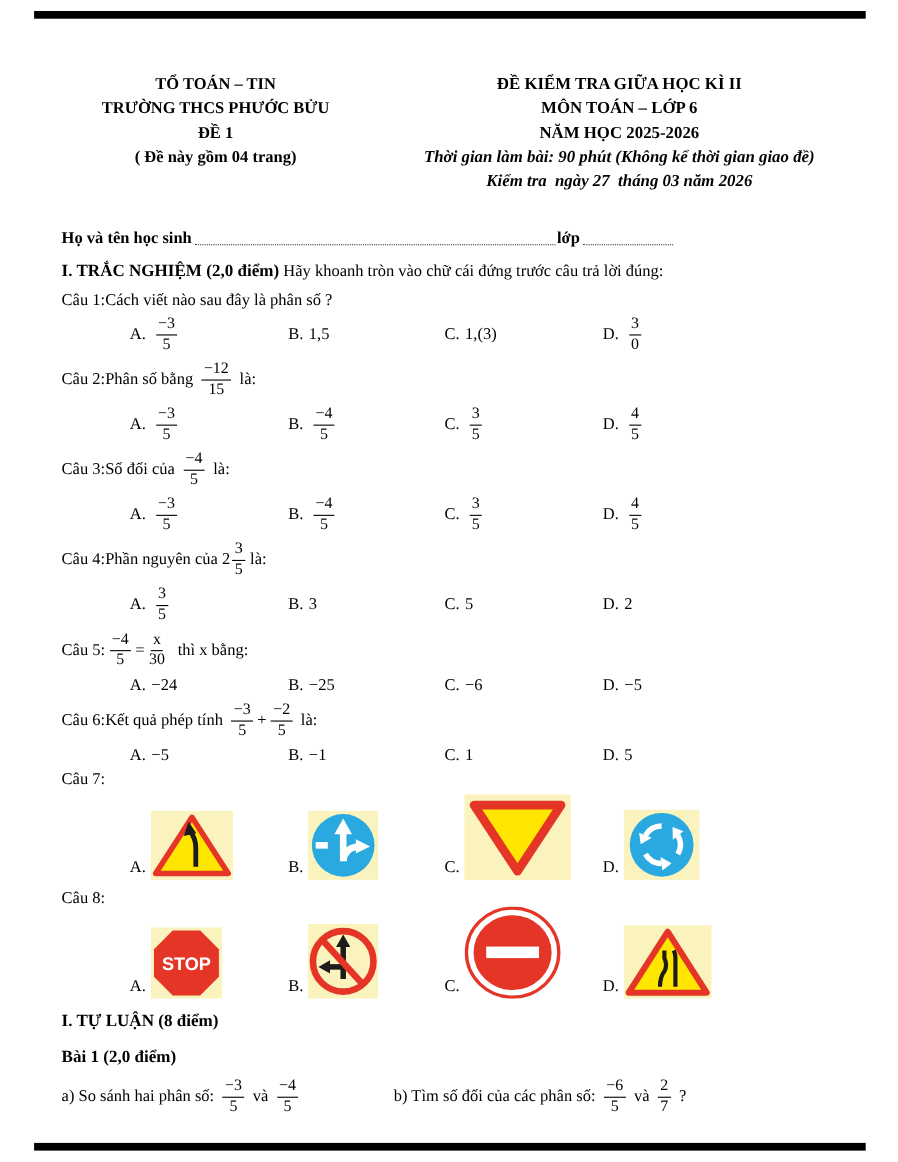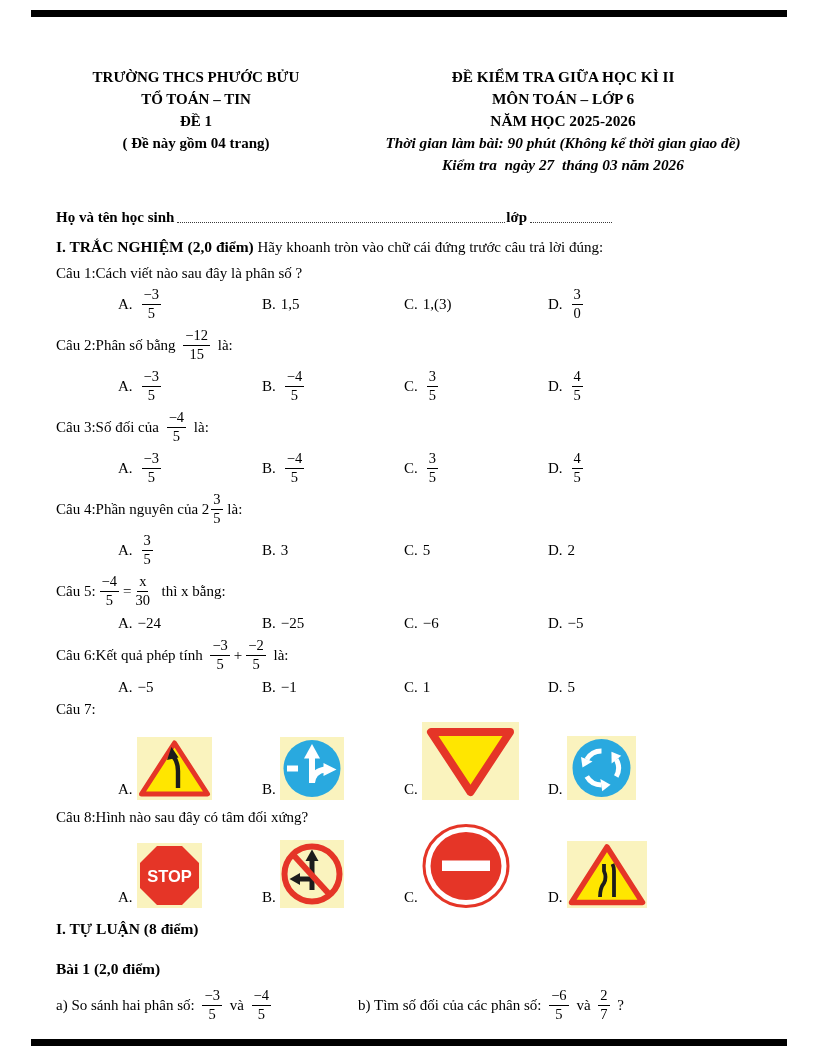--- a/index.html
+++ b/index.html
@@ -35,36 +35,36 @@
   .mixed .whole{margin-right:1px}
   .mixed .frac{margin:0 1px}
   .opt-row{position:relative;height:22px}
   .opt-row.tall{height:40px}
   .opt{position:absolute;top:0;height:100%;display:flex;align-items:center;gap:5px;font-size:15px}
   .img-row{position:relative;height:86px}
   .img-opt{position:absolute;bottom:6px;display:flex;align-items:flex-end;gap:4px}
   .img-opt .olabel{line-height:18px;margin-bottom:2px}
   .sign-wrap{display:inline-flex}
   .essay-title{margin-top:6px;height:24px;font-size:15.5px;font-weight:bold}
-  .bai-title{margin-top:16px;height:22px;font-size:15.5px;font-weight:bold}
+  .bai-title{margin-top:8px;height:22px;font-size:15.5px;font-weight:bold}
   .ab-row{position:relative;height:46px}
   .part{position:absolute;top:0;height:100%;display:flex;align-items:center;font-size:15px}
   .part.pa{left:0}
   .part.pb{left:302px}
 </style>
 </head>
 <body>
 
 <div class="page">
   <div class="rule top"></div>
 
   <div class="header">
     <div class="hcol left">
+      <span>TỔ TOÁN – TIN</span>
       <span>TRƯỜNG THCS PHƯỚC BỬU</span>
-      <span>TỔ TOÁN – TIN</span>
       <span>ĐỀ 1</span>
       <span>( Đề này gồm 04 trang)</span>
     </div>
     <div class="hcol right">
       <span>ĐỀ KIỂM TRA GIỮA HỌC KÌ II</span>
       <span>MÔN TOÁN – LỚP 6</span>
       <span>NĂM HỌC 2025-2026</span>
       <span class="it">Thời gian làm bài: 90 phút (Không kể thời gian giao đề)</span>
       <span class="it">Kiểm tra  ngày 27  tháng 03 năm 2026</span>
     </div>
@@ -349,21 +349,20 @@
                   <use href="#ra" transform="rotate(120 34.5 32)"></use>
                   <use href="#ra" transform="rotate(240 34.5 32)"></use>
                 </svg>
               </span>
             </div>
           </div>
         </div>
         <div class="q-block">
           <div class="stem">
             <span class="qlabel">Câu 8:</span>
-            <span class="t">Hình nào sau đây có tâm đối xứng?</span>
           </div>
           <div class="img-row">
             <div class="img-opt" style="left: 62px;">
               <span class="olabel">A.</span>
               <span class="sign-wrap">
                 <svg width="65" height="65" viewBox="0 0 65 65">
                   <rect width="65" height="65" fill="#FAF3BE"></rect>
                   <polygon points="20,3 45,3 62,20 62,45 45,62 20,62 3,45 3,20" fill="#E53527"></polygon>
                   <text x="32.5" y="39" text-anchor="middle" font-family="Liberation Sans, DejaVu Sans, sans-serif" font-weight="bold" font-size="16.5" fill="#ffffff">STOP</text>
                 </svg>

